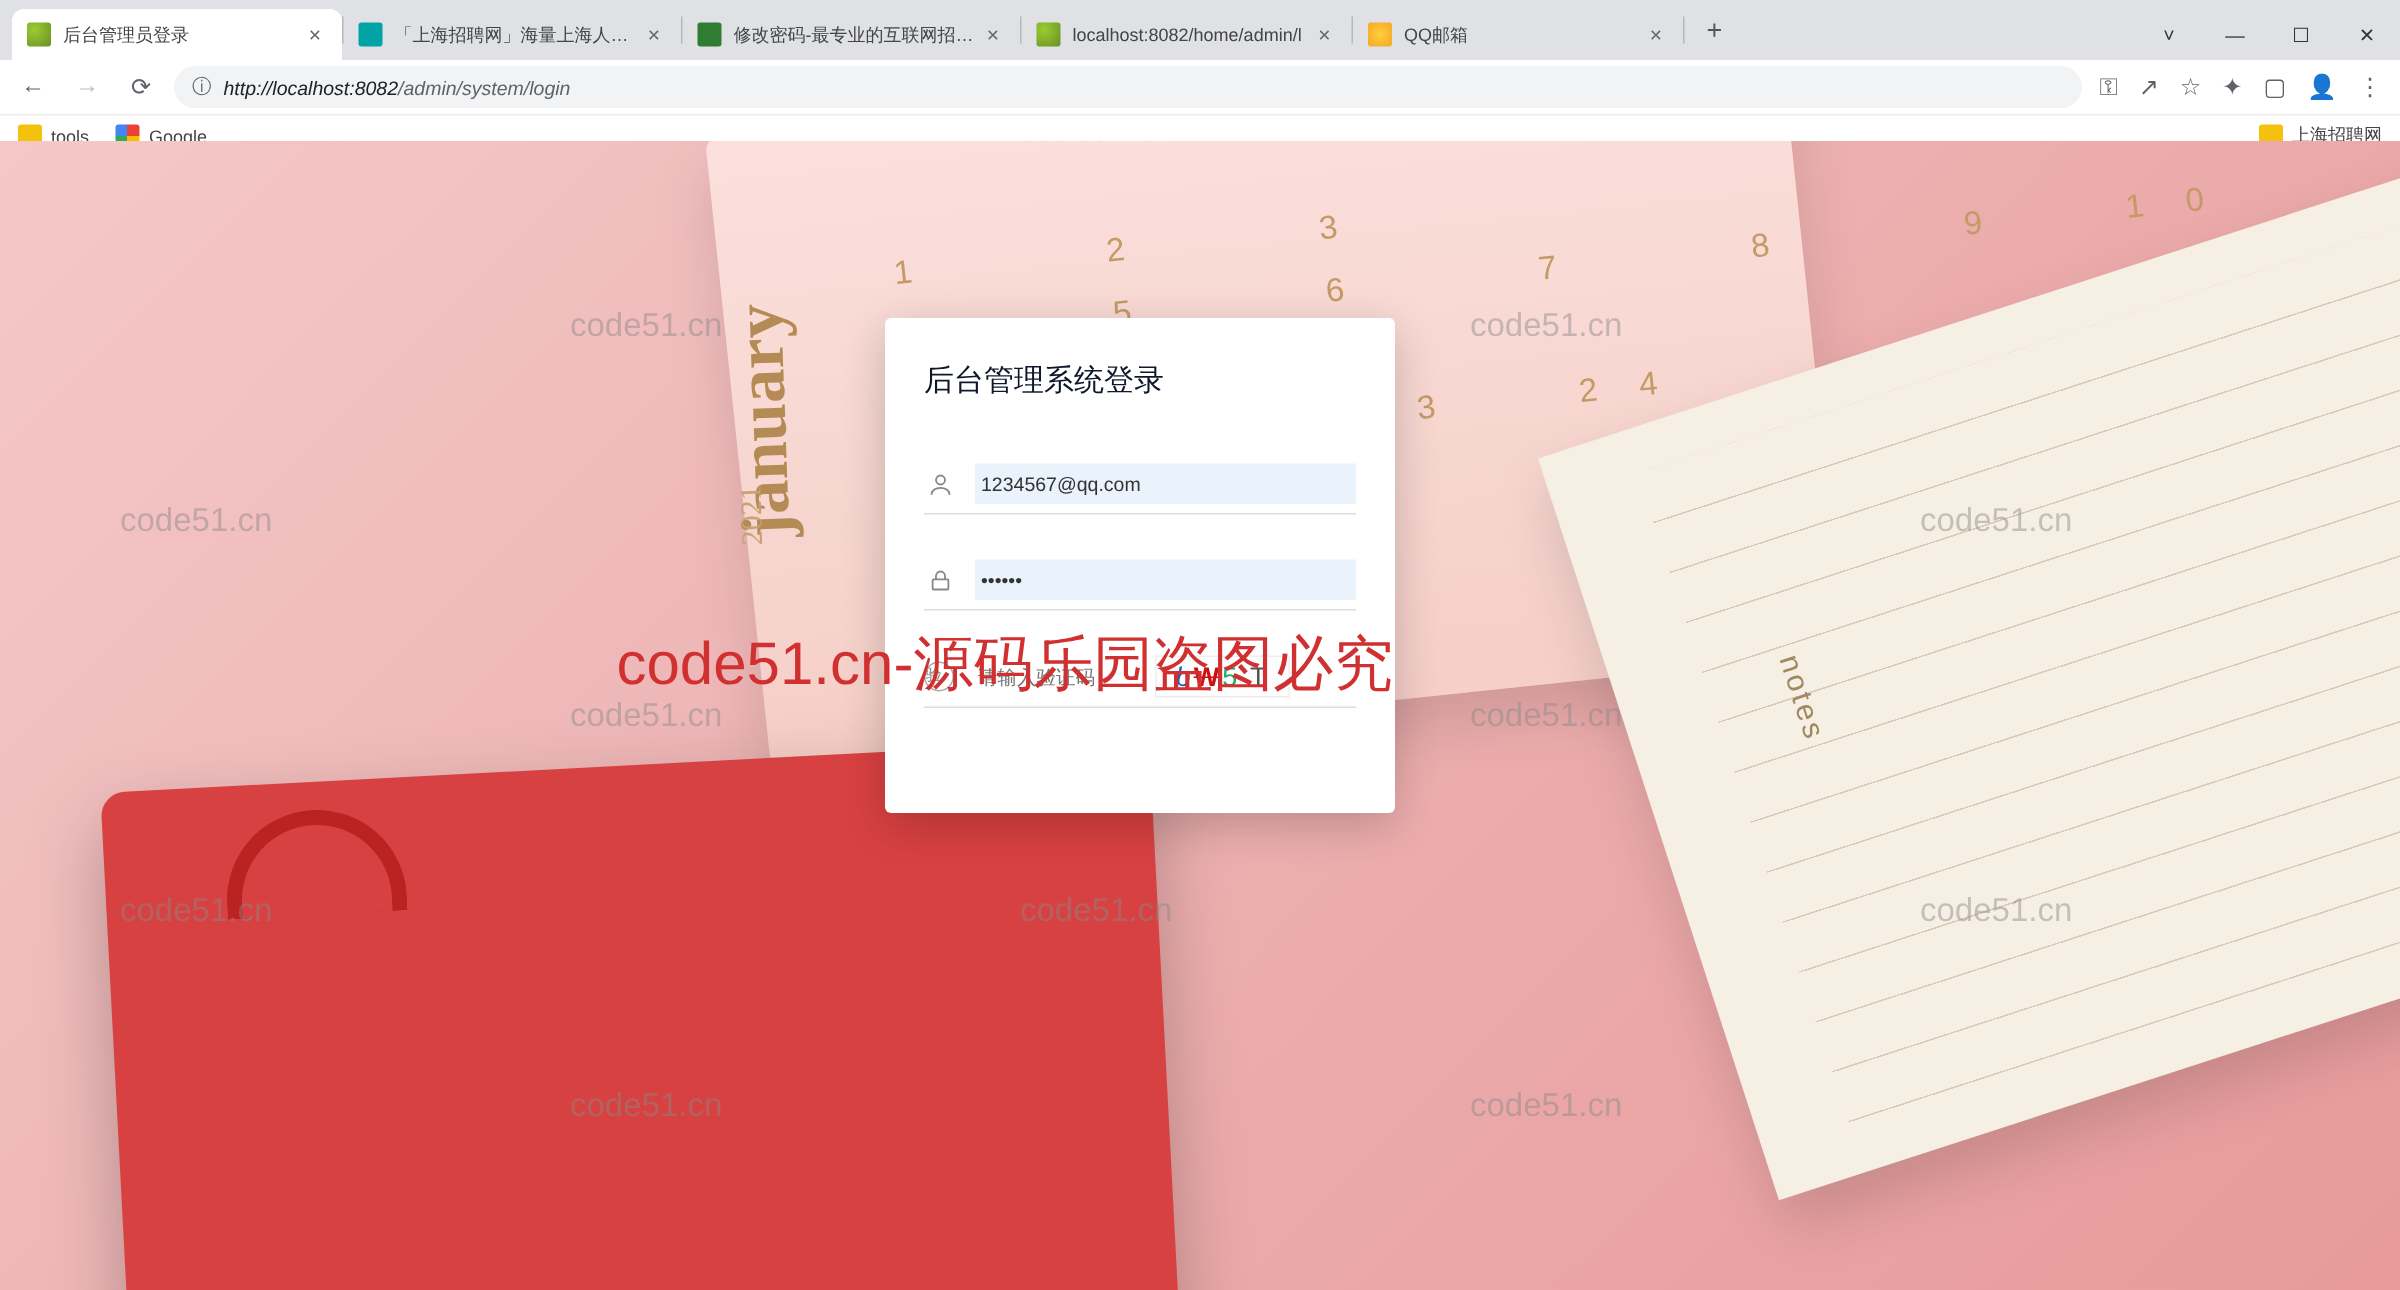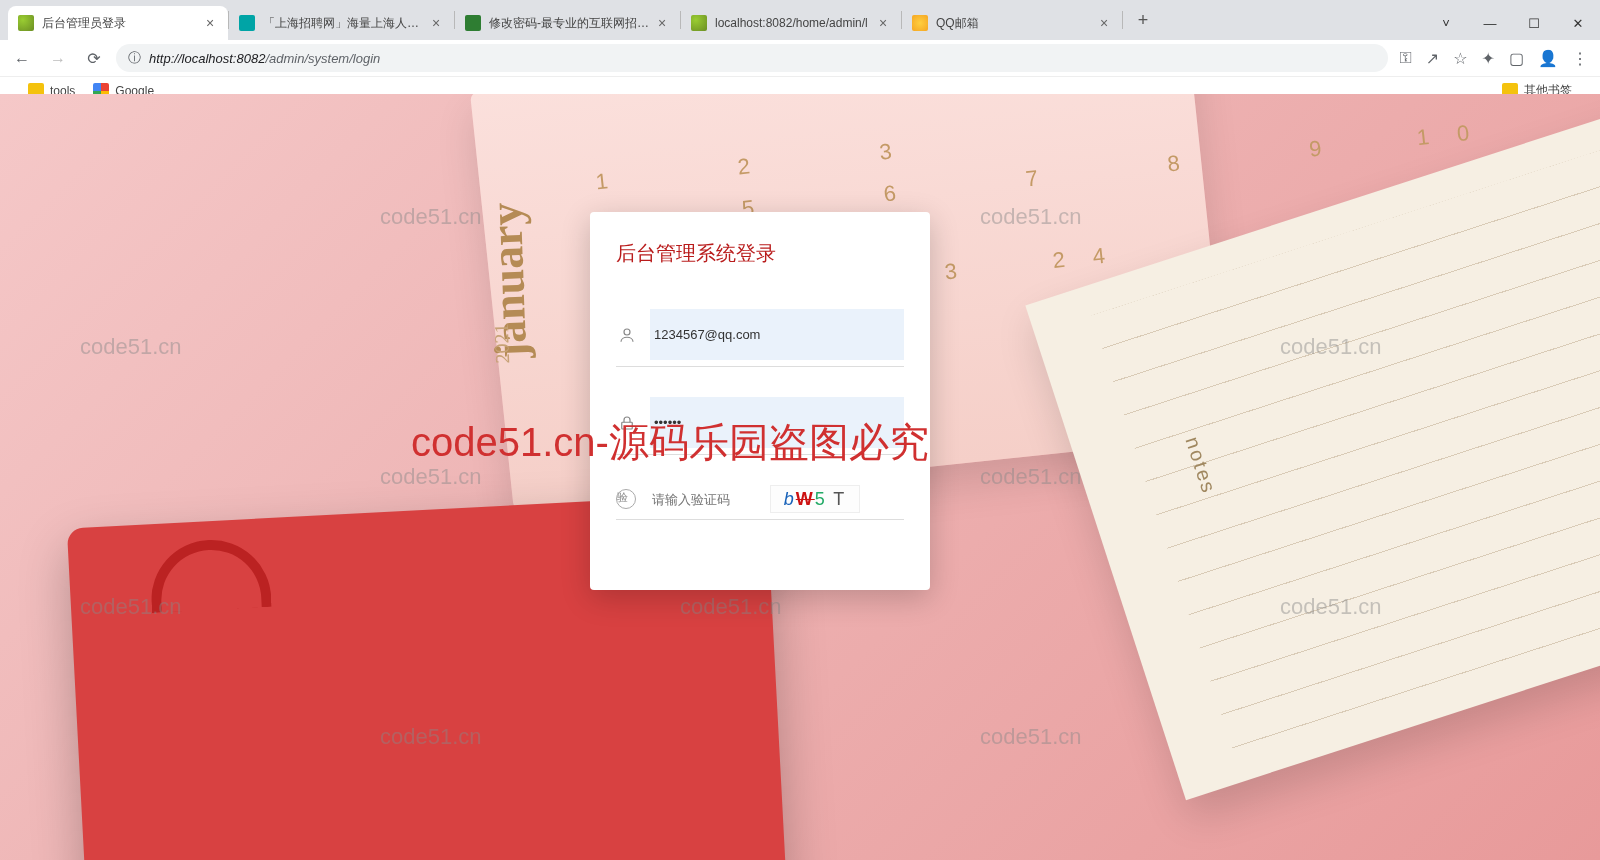--- a/index.html
+++ b/index.html
@@ -22,21 +22,21 @@
 .addr-row { display: flex; align-items: center; height: 36px; background: #fff; padding: 0 8px; gap: 8px; }
 .nav-btn { width: 28px; height: 28px; display: flex; align-items: center; justify-content: center; color: #5f6368; font-size: 16px; border-radius: 50%; cursor: pointer; }
 .nav-btn.disabled { color: #bdbdbd; }
 .addr-bar { flex: 1; display: flex; align-items: center; height: 28px; background: #f1f3f4; border-radius: 14px; padding: 0 12px; font-size: 13px; color: #5f6368; }
 .addr-bar .url { color: #202124; font-style: italic; }
 .addr-bar .url .host { color: #202124; }
 .addr-bar .url .path { color: #5f6368; }
 .addr-icons { display: flex; gap: 14px; align-items: center; color: #5f6368; padding: 0 4px; }
 .addr-icons span { cursor: pointer; font-size: 16px; }
 
-.bookmarks-row { display: flex; align-items: center; height: 28px; padding: 0 28px; gap: 18px; font-size: 12px; color: #444; background: #fff; border-top: 1px solid #eee; }
+.bookmarks-row { display: flex; align-items: center; height: 28px; padding: 0 12px; gap: 18px; font-size: 12px; color: #444; background: #fff; border-top: 1px solid #eee; }
 .bm { display: flex; align-items: center; gap: 6px; cursor: pointer; }
 .bm .fav { width: 16px; height: 16px; border-radius: 2px; }
 .bm-spacer { flex: 1; }
 
 
 .page { position: relative; width: 1600px; height: 766px; overflow: hidden; }
 .bg { position: absolute; inset: 0; background: linear-gradient(135deg, #f5c8c8 0%, #eeb5b5 40%, #e89a9a 100%); }
 .bg .card-pink { position: absolute; top: -40px; left: 490px; width: 720px; height: 420px; background: linear-gradient(180deg,#fbe0dc,#f5cfc8); border-radius: 8px; transform: rotate(-6deg); box-shadow: 0 20px 40px rgba(0,0,0,0.12); }
 .bg .card-notes { position: absolute; top: 100px; right: -130px; width: 640px; height: 520px; background: #f6efe3; transform: rotate(-18deg); box-shadow: 0 20px 40px rgba(0,0,0,0.15); }
 .bg .card-notes::before { content:""; position:absolute; left:60px; right:40px; top:30px; bottom:30px; background: repeating-linear-gradient(to bottom, transparent 0 34px, rgba(150,120,80,0.3) 34px 35px); transform: rotate(0deg);}
@@ -44,24 +44,24 @@
 .bg .pad-red { position: absolute; bottom: -170px; left: 80px; width: 700px; height: 520px; background: #d84141; border-radius: 16px; transform: rotate(-3deg); box-shadow: 0 20px 50px rgba(0,0,0,0.25); }
 .bg .clip { position:absolute; bottom: 250px; left: 150px; width: 120px; height: 70px; border: 10px solid #b22; border-bottom: none; border-radius: 60px 60px 0 0; transform: rotate(-3deg);}
 .bg .january { position:absolute; top:160px; left:430px; transform: rotate(-92deg); font-family: Georgia, serif; font-size: 46px; color:#b58b55; font-weight:bold; }
 .bg .y2021 { position:absolute; top:238px; left:482px; transform: rotate(-92deg); font-family: Georgia, serif; font-size: 20px; color:#c7a276; }
 .bg .calnums { position:absolute; top:20px; left:600px; color:#c49a66; font-size:22px; font-family: Georgia,serif; transform: rotate(-6deg); letter-spacing: 28px; line-height: 42px; white-space: pre; }
 
 .watermark { position:absolute; color:#888; font-size:22px; opacity:0.45; pointer-events:none; font-family: Arial,sans-serif; }
 .big-watermark { position:absolute; top:321px; left:411px; color:#d03030; font-size:40px; font-weight:500; pointer-events:none; white-space:nowrap; z-index: 50; }
 
 .login-box { position:absolute; top:118px; left:590px; width:340px; background:#fff; border-radius:4px; box-shadow: 0 8px 30px rgba(0,0,0,0.2); padding: 28px 26px 34px; z-index: 40; }
-.login-title { font-size: 20px; color:#b91c1c; margin-bottom: 36px; }
+.login-title { font-size: 20px; color:#0f172a; margin-bottom: 36px; }
 .input-row { display:flex; align-items:center; border-bottom:1px solid #ddd; padding: 6px 0; margin-bottom: 24px; gap: 12px; }
 .input-row .ico { width:22px; height:22px; display:flex; align-items:center; justify-content:center; color:#888; flex-shrink:0; }
-.input-row input { border:none; outline:none; flex:1; font-size:13px; padding:18px 4px; background:#eaf2fb; color:#333; }
+.input-row input { border:none; outline:none; flex:1; font-size:13px; padding:6px 4px; background:#eaf2fb; color:#333; }
 .input-row input::placeholder { color:#aaa; }
 .captcha-row { display:flex; align-items:center; gap:12px; border-bottom:1px solid #ddd; padding:6px 0; margin-bottom: 36px; }
 .captcha-row input { border:none; outline:none; width:110px; font-size:13px; padding:6px 4px; color:#333; }
 .captcha-img { width:90px; height:28px; background:#fdfdfd; border:1px solid #eee; display:flex; align-items:center; justify-content:center; font-family: cursive; font-size:18px; letter-spacing:2px; cursor:pointer; position:relative; }
 .captcha-img .c1{color:#1560b8;font-style:italic;}
 .captcha-img .c2{color:#c11;text-decoration:line-through;font-weight:bold;}
 .captcha-img .c3{color:#2a6;}
 .captcha-img .c4{color:#555;}
 .login-btn { width:100%; height:38px; background:#3296fa; color:#fff; border:none; border-radius:3px; font-size:14px; cursor:pointer; }
 
@@ -143,21 +143,21 @@
       <span class="fav fav-yellow"></span>
       <span>tools</span>
     </div>
     <div class="bm">
       <span class="fav fav-g"></span>
       <span>Google</span>
     </div>
     <div class="bm-spacer"></div>
     <div class="bm">
       <span class="fav fav-yellow"></span>
-      <span>其他书签</span>
+      <span>上海招聘网</span>
     </div>
   </div>
 </div>
 
 <div class="page">
   <div class="bg">
     <div class="card-pink"></div>
     <div class="calnums"><span>1   2   3</span>
 <span>4   5   6   7   8   9  10</span>
 <span>17</span>

